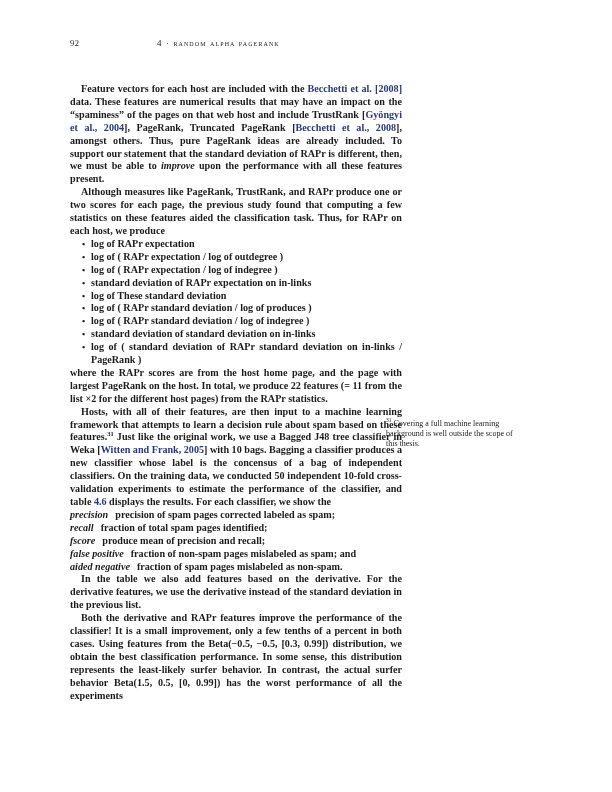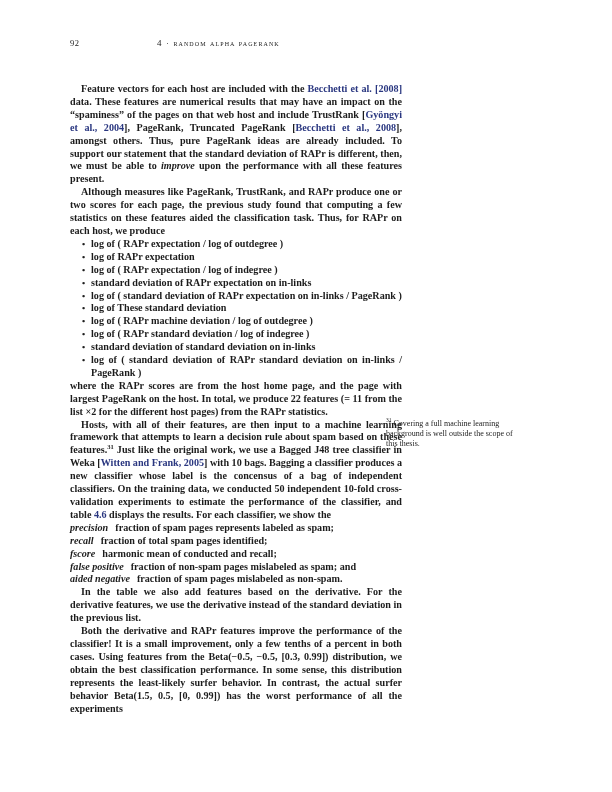--- a/index.html
+++ b/index.html
@@ -48,37 +48,36 @@
 <div class="page">
 
   <div class="running-head">
     <span class="pagenum">92</span><span class="chapter">4 · Random Alpha PageRank</span>
   </div>
 
   <div class="main">
     <p class="indent"><span>Feature vectors for each host are included with the </span><span class="cite">Becchetti et al. [2008]</span><span> data. These features are numerical results that may have an impact on the “spaminess” of the pages on that web host and include TrustRank [</span><span class="cite">Gyöngyi et al., 2004</span><span>], PageRank, Truncated PageRank [</span><span class="cite">Becchetti et al., 2008</span><span>], amongst others.  Thus, pure PageRank ideas are already included.  To support our statement that the standard deviation of RAPr is different, then, we must be able to </span><span class="it">improve</span><span> upon the performance with all these features present.</span></p>
     <p class="indent"><span>Although measures like PageRank, TrustRank, and RAPr produce one or two scores for each page, the previous study found that computing a few statistics on these features aided the classification task.  Thus, for RAPr on each host, we produce</span></p>
     <ul class="featlist">
+        <li>log of RAPr expectation</li>
         <li>log of ( RAPr expectation / log of outdegree )</li>
-        <li>log of RAPr expectation</li>
         <li>log of ( RAPr expectation / log of indegree )</li>
         <li>standard deviation of RAPr expectation on in-links</li>
-        <li>log of ( standard deviation of RAPr expectation on in-links / PageRank )</li>
         <li>log of These standard deviation</li>
-        <li>log of ( RAPr machine deviation / log of outdegree )</li>
+        <li>log of ( RAPr standard deviation / log of produces )</li>
         <li>log of ( RAPr standard deviation / log of indegree )</li>
         <li>standard deviation of standard deviation on in-links</li>
         <li>log of ( standard deviation of RAPr standard deviation on in-links / PageRank )</li>
       </ul>
     <p><span>where the RAPr scores are from the host home page, and the page with largest PageRank on the host. In total, we produce 22 features (= 11 from the list ×2 for the different host pages) from the RAPr statistics.</span></p>
     <p class="indent"><span>Hosts, with all of their features, are then input to a machine learning framework that attempts to learn a decision rule about spam based on these features.</span><span class="sup">31</span><span> Just like the original work, we use a Bagged J48 tree classifier in Weka [</span><span class="cite">Witten and Frank, 2005</span><span>] with 10 bags. Bagging a classifier produces a new classifier whose label is the concensus of a bag of independent classifiers. On the training data, we conducted 50 independent 10-fold cross-validation experiments to estimate the performance of the classifier, and table </span><span class="cite">4.6</span><span> displays the results. For each classifier, we show the</span></p>
     <div>
-        <div class="defrow"><span class="term">precision</span><span>fraction of spam pages represents labeled as spam;</span></div>
+        <div class="defrow"><span class="term">precision</span><span>precision of spam pages corrected labeled as spam;</span></div>
         <div class="defrow"><span class="term">recall</span><span>fraction of total spam pages identified;</span></div>
-        <div class="defrow"><span class="term">fscore</span><span>harmonic mean of conducted and recall;</span></div>
+        <div class="defrow"><span class="term">fscore</span><span>produce mean of precision and recall;</span></div>
         <div class="defrow"><span class="term">false positive</span><span>fraction of non-spam pages mislabeled as spam; and</span></div>
         <div class="defrow"><span class="term">aided negative</span><span>fraction of spam pages mislabeled as non-spam.</span></div>
       </div>
     <p class="indent"><span>In the table we also add features based on the derivative. For the derivative features, we use the derivative instead of the standard deviation in the previous list.</span></p>
     <p class="indent"><span>Both the derivative and RAPr features improve the performance of the classifier! It is a small improvement, only a few tenths of a percent in both cases. Using features from the Beta(−0.5, −0.5, [0.3, 0.99]) distribution, we obtain the best classification performance. In some sense, this distribution represents the least-likely surfer behavior. In contrast, the actual surfer behavior Beta(1.5, 0.5, [0, 0.99]) has the worst performance of all the experiments</span></p>
   </div>
 
   <div class="margin-note">
     <span class="sup">31</span><span> Covering a full machine learning background is well outside the scope of this thesis.</span>
   </div>

